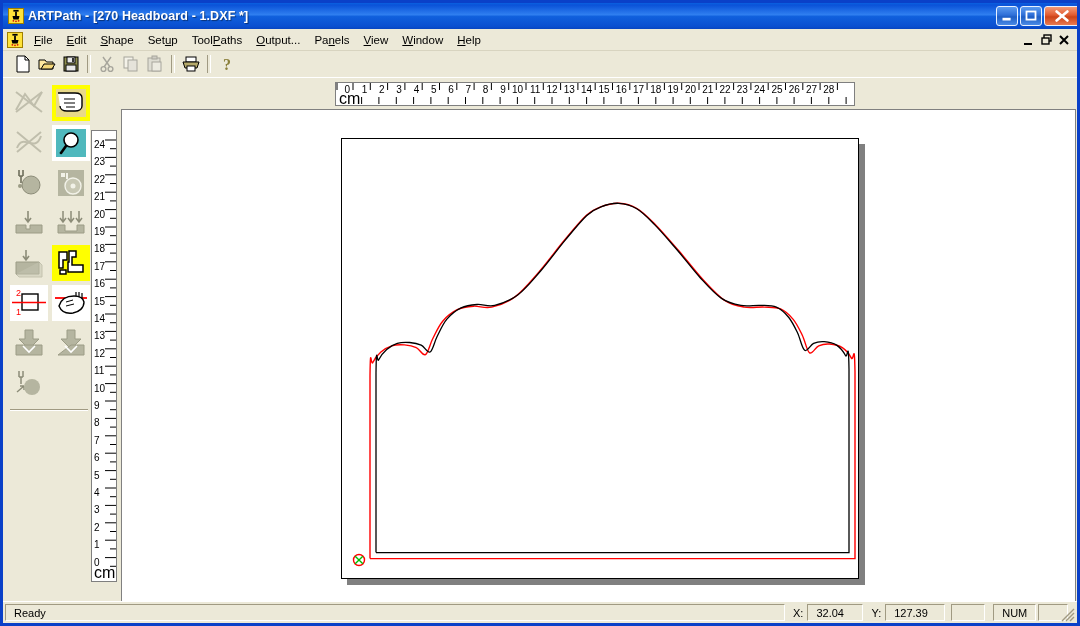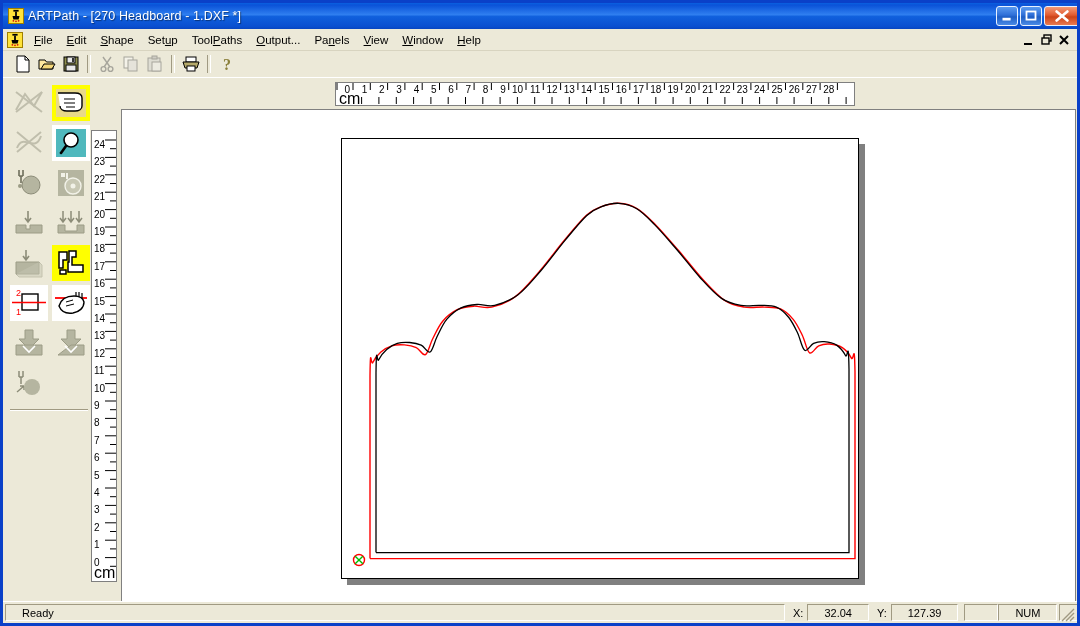--- a/index.html
+++ b/index.html
@@ -40,21 +40,21 @@
     position: relative;
     background: #ffe33a;
     border: 1px solid #a08000;
     box-sizing: border-box;
     flex: 0 0 auto;
   }
   .bit-glyph { position:absolute; left:0; top:0; width:100%; height:100%; }
   #titlebar .title-text {
     color: #ffffff;
     font-size: 12.5px;
-    font-weight: normal;
+    font-weight: bold;
     letter-spacing: .1px;
     text-shadow: 1px 1px 1px rgba(0,0,0,.45);
     white-space: nowrap;
   }
   #titlebar .win-buttons {
     margin-left: auto;
     display: flex;
     gap: 2px;
     padding-right: 3px;
   }
@@ -250,21 +250,21 @@
     box-sizing: border-box;
   }
   .sb-pane {
     height: 17px;
     border: 1px solid #a09a82;
     border-right-color: #ffffff;
     border-bottom-color: #ffffff;
     box-sizing: border-box;
     display: flex;
     align-items: center;
-    padding: 0 16px;
+    padding: 0 8px;
     font-size: 11px;
     color: #000;
     background: #ece9d8;
   }
   .sb-label { font-size: 11px; color: #000; padding: 0 4px 0 8px; }
   #statusbar .grip {
     position: absolute;
     right: 2px; bottom: 1px;
     width: 14px; height: 14px;
   }
@@ -733,20 +733,20 @@
     </svg>
   </div>
 
   <div id="statusbar">
     <div class="sb-pane" style="flex:0 0 780px; margin-left:2px; border-color:#a09a82 #fff #fff #a09a82;">Ready</div>
     <span class="sb-label">X:</span>
     <div class="sb-pane" style="flex:0 0 56px;">32.04</div>
     <span class="sb-label">Y:</span>
     <div class="sb-pane" style="flex:0 0 60px;">127.39</div>
     <div class="sb-pane" style="flex:0 0 34px; margin-left:6px;"></div>
-    <div class="sb-pane" style="flex:0 0 34px; margin-left:0;">NUM</div>
+    <div class="sb-pane" style="flex:0 0 34px; margin-left:8px;">NUM</div>
     <div class="sb-pane" style="flex:0 0 30px; margin-left:2px;"></div>
     <svg class="grip" viewBox="0 0 14 14">
       <path d="M13 5 L5 13 M13 9 L9 13 M13 1 L1 13" stroke="#a09a82" stroke-width="1.4"></path>
     </svg>
   </div>
 
 </div>
 
 </body></html>

